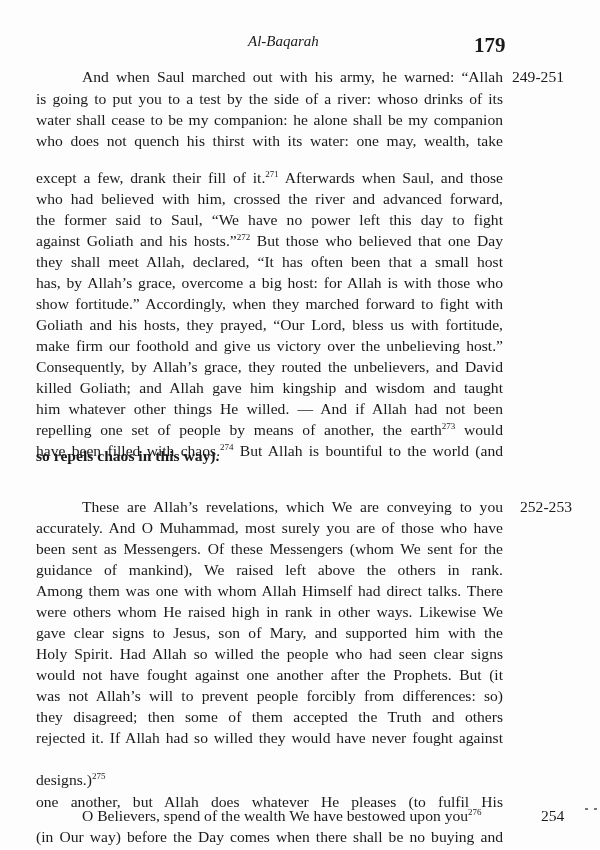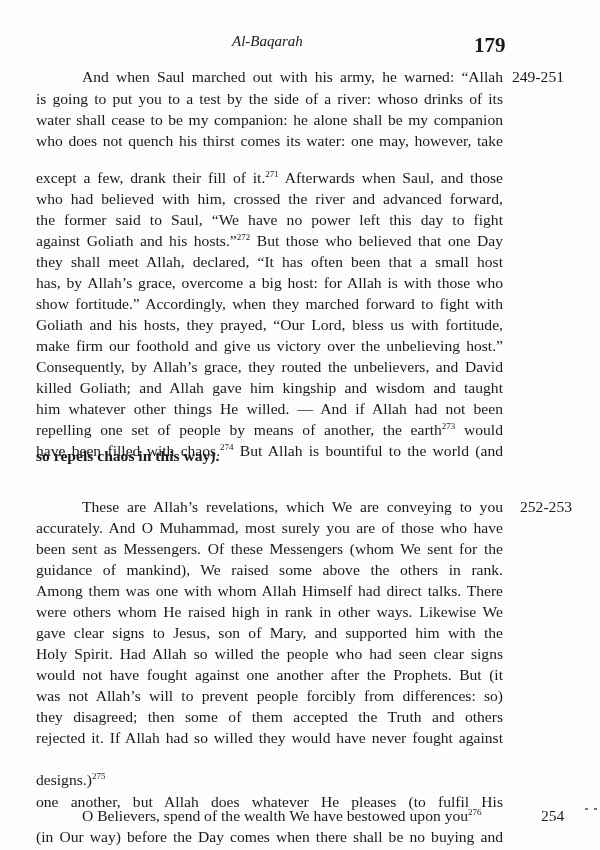--- a/index.html
+++ b/index.html
@@ -1,60 +1,60 @@
 <!DOCTYPE html>
 <html><head>
 <meta charset="utf-8">
 <style>
   html, body { margin: 0; padding: 0; background: #ffffff; }
   body { width: 600px; height: 850px; position: relative; overflow: hidden;
          font-family: "Liberation Serif", "DejaVu Serif", serif; color: #1a1a1a; }
   .page { position: absolute; left: 0; top: 0; width: 600px; height: 850px; background: #fdfdfd; }
-  .running-head { position: absolute; top: 33px; left: 232px; font-style: italic; font-size: 15px; }
+  .running-head { position: absolute; top: 33px; left: 248px; font-style: italic; font-size: 15px; }
   .page-num { position: absolute; top: 33px; left: 474px; font-weight: bold; font-size: 21px; }
   .line { position: absolute; left: 36px; width: 467px; font-size: 15.6px; line-height: 20px;
           white-space: nowrap; text-align: justify; text-align-last: justify; }
   .line.last { text-align-last: left; }
   .line.indent { left: 82px; width: 421px; }
   .verse-ref { position: absolute; font-size: 15.6px; line-height: 20px; }
   sup { font-size: 9px; line-height: 0; vertical-align: 6px; }
   .mark { position: absolute; width: 3px; height: 2px; background: #777; }
 </style>
 </head>
 <body>
 
 <div class="page">
   <div class="running-head">Al-Baqarah</div>
   <div class="page-num">179</div>
   <div id="body-text">
       <div class="verse-ref" style="left: 512px; top: 67px;">249-251</div>
       <div class="line indent" style="top: 67px;"><span>And  when  Saul marched out with his army, he warned: “Allah</span></div>
       <div class="line" style="top: 89px;"><span>is  going  to  put you to a test by the side of a river: whoso drinks of its</span></div>
       <div class="line" style="top: 110px;"><span>water  shall cease to be my companion: he alone shall be my companion</span></div>
-      <div class="line" style="top: 131px;"><span>who  does  not quench his thirst comes its water: one may, however, take</span></div>
+      <div class="line" style="top: 131px;"><span>who  does  not quench his thirst with its water: one may, wealth, take</span></div>
       <div class="line" style="top: 168px;"><span>except  a  few, drank their fill of it.</span><sup>271</sup><span> Afterwards when Saul, and those</span></div>
       <div class="line" style="top: 189px;"><span>who  had  believed  with  him, crossed the river and advanced forward,</span></div>
       <div class="line" style="top: 210px;"><span>the  former  said  to  Saul,  “We  have  no  power  left this day to fight</span></div>
       <div class="line" style="top: 231px;"><span>against  Goliath  and his hosts.”</span><sup>272</sup><span> But those who believed that one Day</span></div>
       <div class="line" style="top: 252px;"><span>they  shall  meet  Allah,  declared,  “It  has often been that a small host</span></div>
       <div class="line" style="top: 273px;"><span>has, by Allah’s grace, overcome a big host: for Allah is with those who</span></div>
       <div class="line" style="top: 294px;"><span>show fortitude.” Accordingly, when they marched forward to fight with</span></div>
       <div class="line" style="top: 315px;"><span>Goliath  and his hosts, they prayed, “Our Lord, bless us with fortitude,</span></div>
       <div class="line" style="top: 336px;"><span>make firm our foothold and give us victory over the unbelieving  host.”</span></div>
       <div class="line" style="top: 357px;"><span>Consequently, by Allah’s grace, they routed the unbelievers, and David</span></div>
       <div class="line" style="top: 378px;"><span>killed Goliath;  and  Allah  gave  him  kingship and wisdom and taught</span></div>
       <div class="line" style="top: 399px;"><span>him  whatever  other  things  He  willed.  — And if Allah had not been</span></div>
       <div class="line" style="top: 420px;"><span>repelling  one  set  of  people  by  means  of another, the earth</span><sup>273</sup><span> would</span></div>
       <div class="line" style="top: 441px;"><span>have  been filled with chaos.</span><sup>274</sup><span> But Allah is bountiful to the world (and</span></div>
       <div class="line last" style="top: 446px; font-weight: bold;"><span>so repels chaos in this way).</span></div>
       <div class="verse-ref" style="left: 520px; top: 497px;">252-253</div>
       <div class="line indent" style="top: 497px;"><span>These  are  Allah’s  revelations, which We are conveying to you</span></div>
       <div class="line" style="top: 518px;"><span>accurately.  And O Muhammad, most surely you are of those who have</span></div>
       <div class="line" style="top: 539px;"><span>been  sent  as Messengers. Of these Messengers (whom We sent for the</span></div>
-      <div class="line" style="top: 560px;"><span>guidance  of  mankind),  We  raised  some  above  the  others  in  rank.</span></div>
+      <div class="line" style="top: 560px;"><span>guidance  of  mankind),  We  raised  left  above  the  others  in  rank.</span></div>
       <div class="line" style="top: 581px;"><span>Among  them was one with whom Allah Himself had direct talks. There</span></div>
       <div class="line" style="top: 602px;"><span>were  others  whom He raised high in rank in other ways. Likewise We</span></div>
       <div class="line" style="top: 623px;"><span>gave  clear  signs  to  Jesus,  son  of Mary, and supported him with the</span></div>
       <div class="line" style="top: 644px;"><span>Holy  Spirit.  Had  Allah  so willed the people who had seen clear signs</span></div>
       <div class="line" style="top: 665px;"><span>would  not  have  fought  against one another after the Prophets. But (it</span></div>
       <div class="line" style="top: 686px;"><span>was  not  Allah’s  will  to  prevent people forcibly from differences: so)</span></div>
       <div class="line" style="top: 707px;"><span>they  disagreed;  then  some  of  them  accepted  the  Truth  and  others</span></div>
       <div class="line" style="top: 728px;"><span>rejected  it. If Allah had so willed they would have never fought against</span></div>
       <div class="line" style="top: 792px;"><span>one  another,  but  Allah  does  whatever  He  pleases  (to  fulfil  His</span></div>
       <div class="line last" style="top: 770px;"><span>designs.)</span><sup>275</sup></div>

